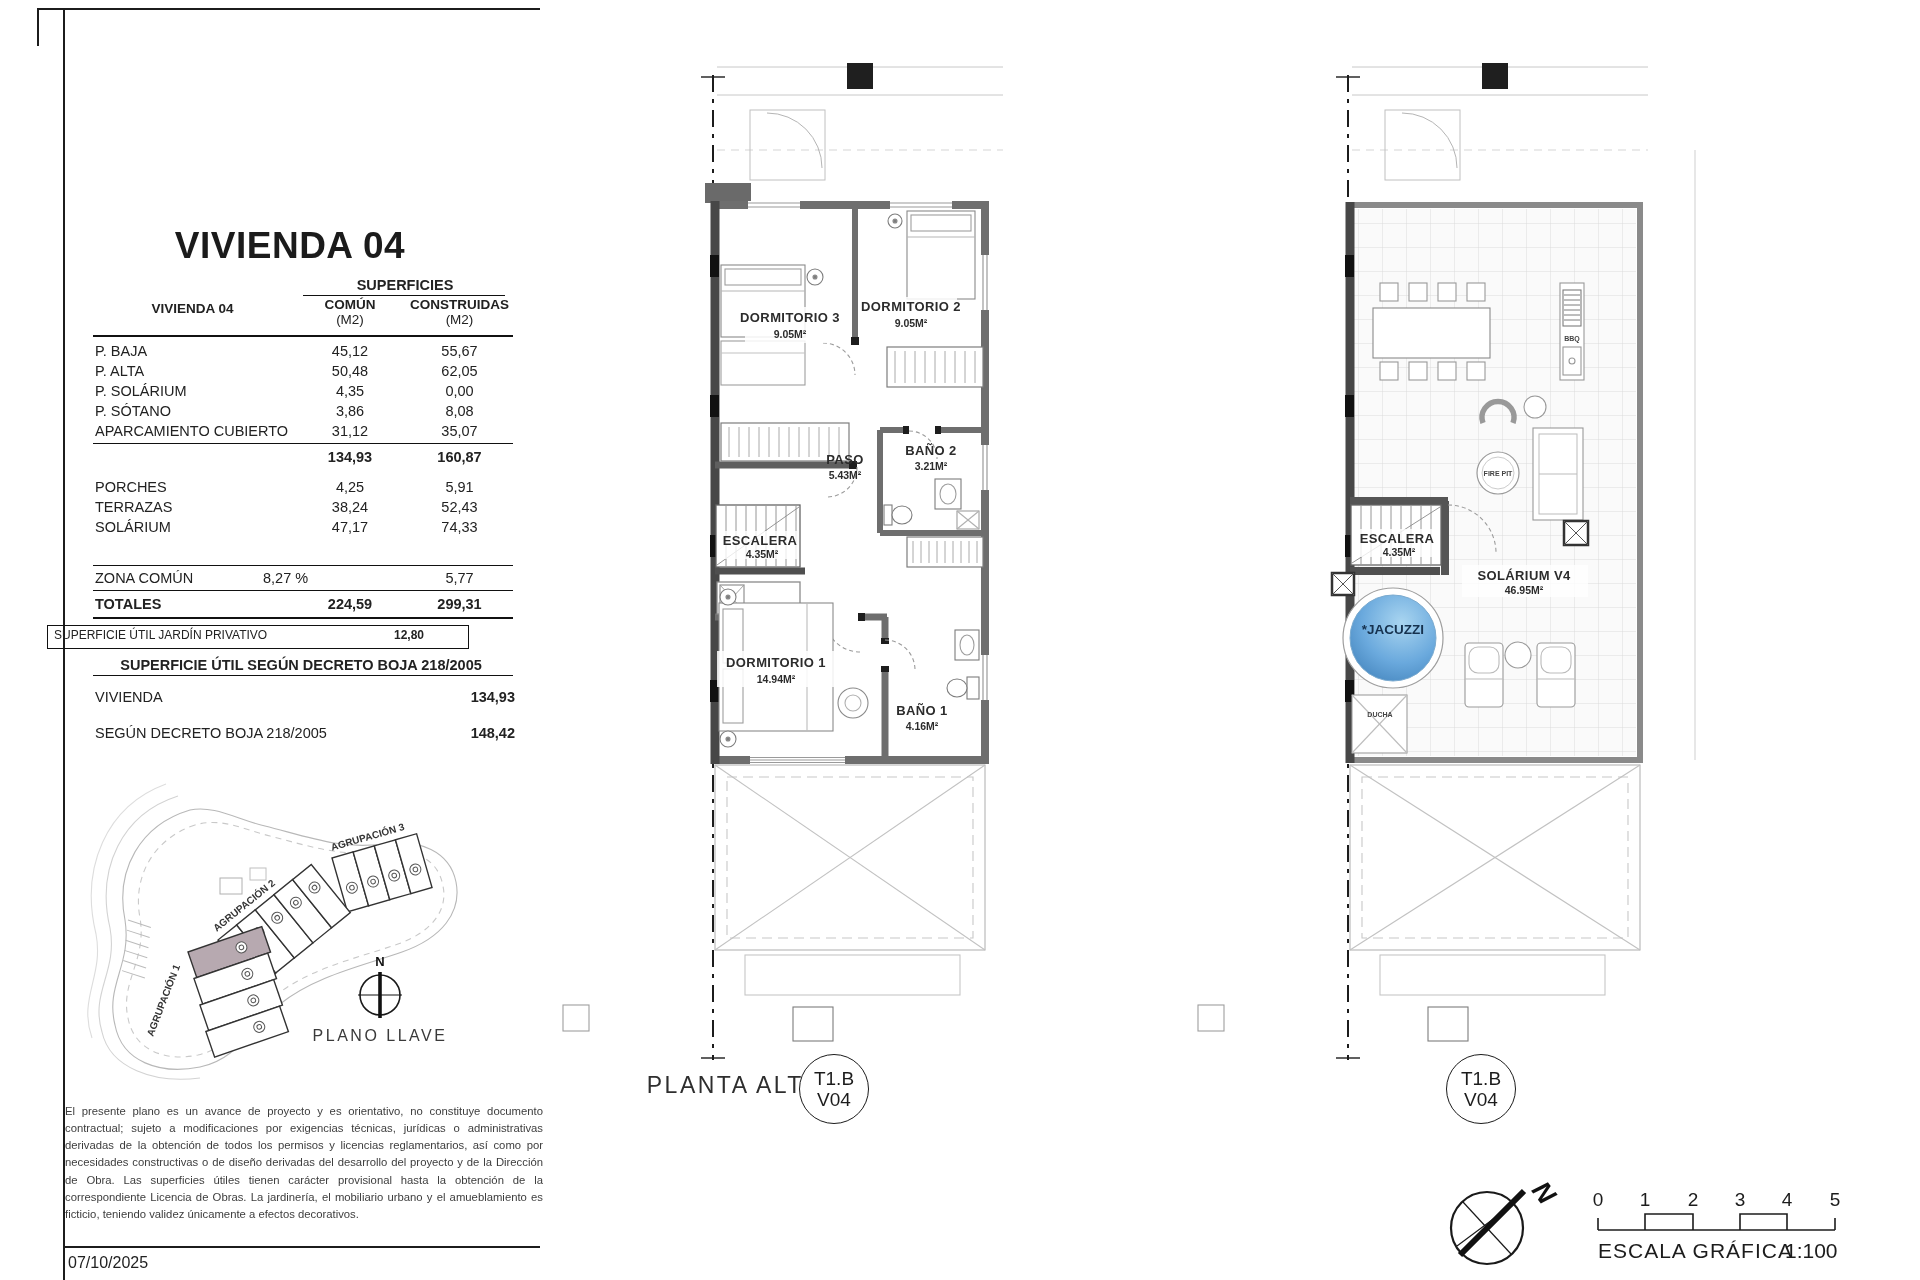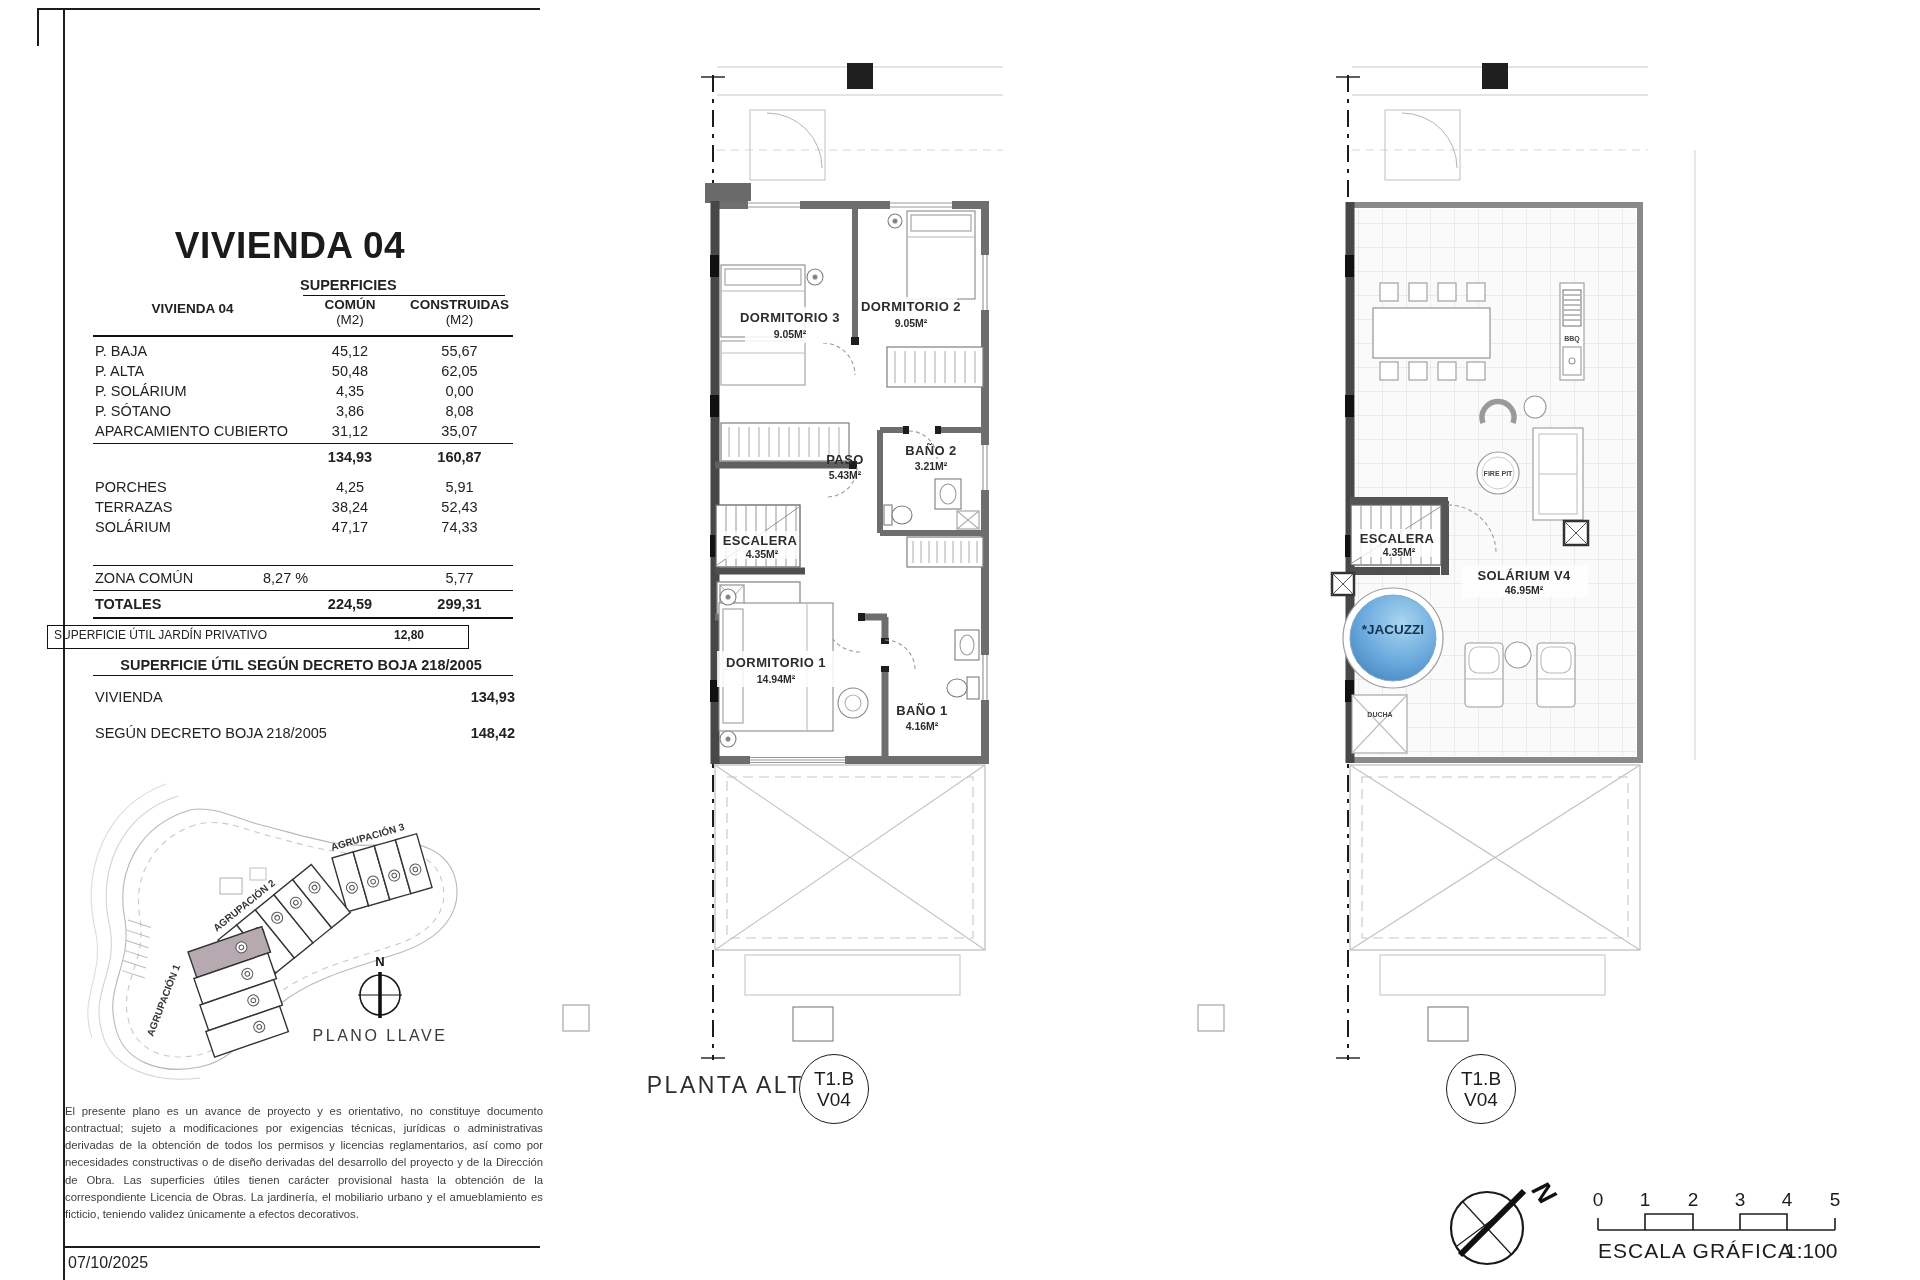--- a/index.html
+++ b/index.html
@@ -3,21 +3,21 @@
 <meta charset="utf-8">
 <style>
   html,body{margin:0;padding:0;background:#ffffff;}
   body{font-family:"Liberation Sans", sans-serif;color:#222;}
   .sheet{position:relative;width:1920px;height:1280px;background:#fff;overflow:hidden;}
   .hline,.vline{position:absolute;background:#1c1c1c;}
   
   .tb{position:absolute;left:85px;top:225px;width:432px;}
   .tb *{box-sizing:border-box;}
   .title{position:absolute;left:0;top:0;width:410px;text-align:center;font-size:37px;font-weight:bold;letter-spacing:.5px;color:#1b1b1b;}
-  .grp-head{position:absolute;left:215px;width:210px;font-weight:bold;font-size:14.5px;}
+  .grp-head{position:absolute;left:215px;width:210px;text-align:center;font-weight:bold;font-size:14.5px;}
   .col-head{position:absolute;text-align:center;font-weight:bold;font-size:13.5px;line-height:15px;}
   .rule{position:absolute;height:0;border-top:1.4px solid #111;}
   .rule2{position:absolute;height:0;border-top:2.2px solid #111;}
   .trow{position:absolute;left:0;width:432px;height:20px;font-size:14.5px;}
   .trow .lab{position:absolute;left:10px;top:0;white-space:nowrap;}
   .trow .v1{position:absolute;left:215px;width:100px;text-align:center;}
   .trow .v2{position:absolute;left:322px;width:105px;text-align:center;}
   .trow .pct{position:absolute;left:130px;width:110px;margin-left:48px;}
   .bold{font-weight:bold;}
   .jardin-box{position:absolute;left:-38px;width:422px;height:24px;border:1.6px solid #111;font-size:12px;}

